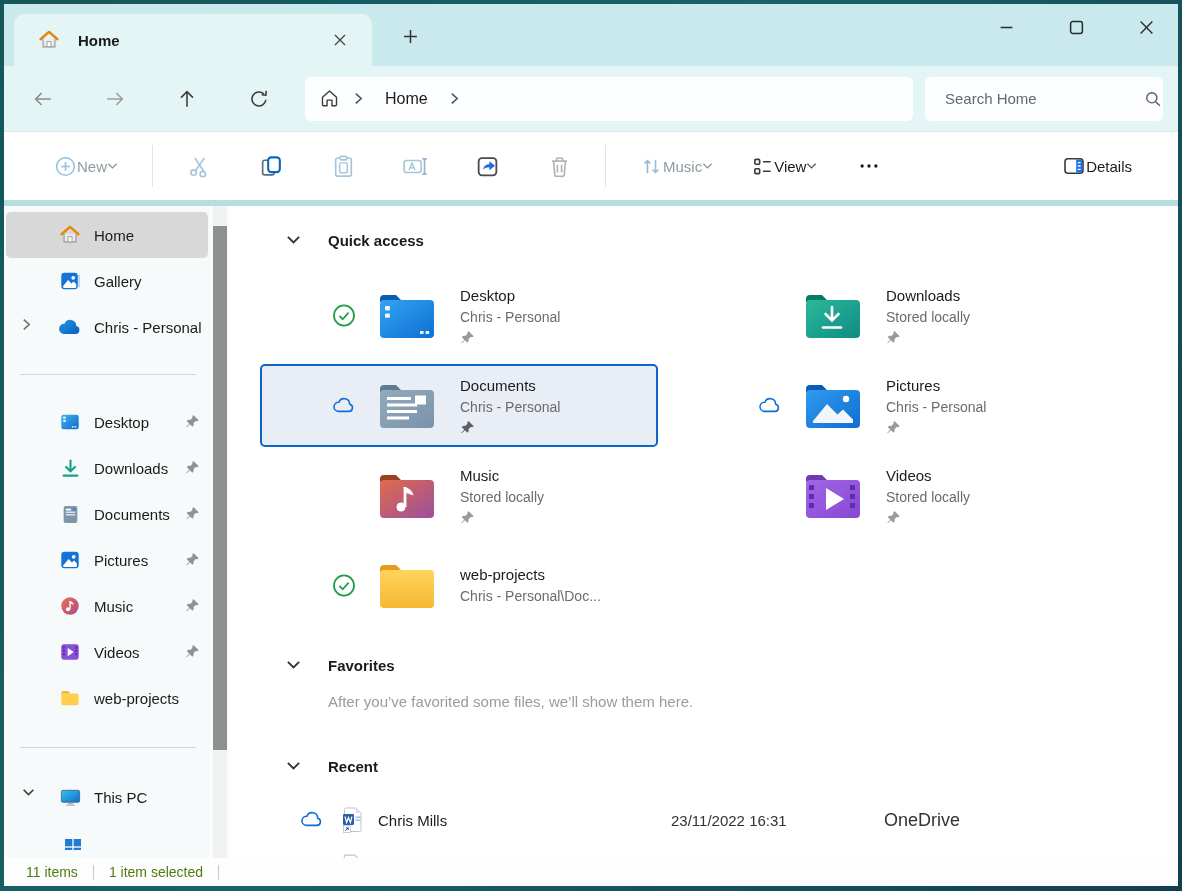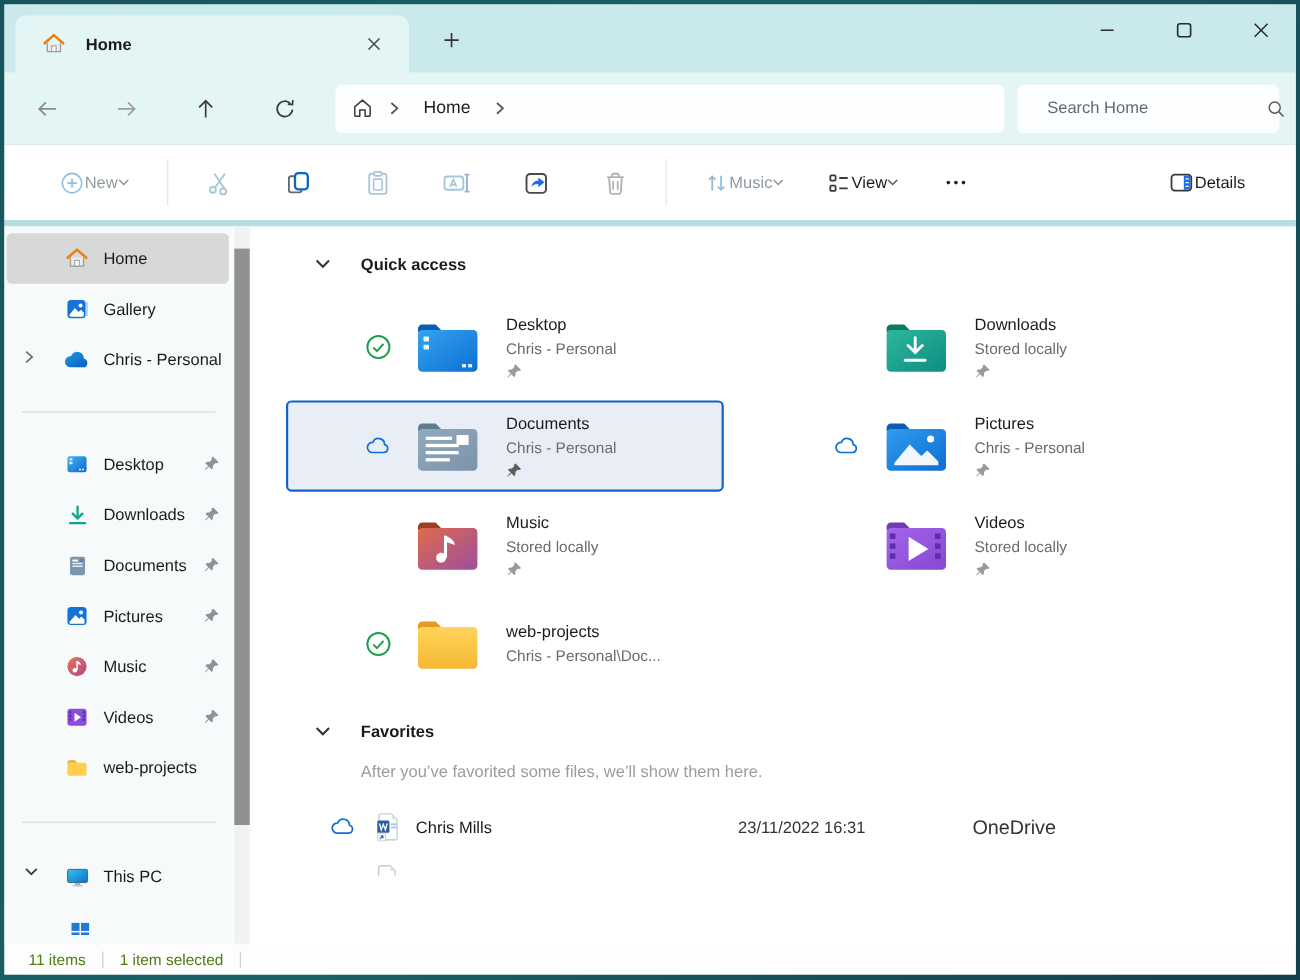--- a/index.html
+++ b/index.html
@@ -28,21 +28,21 @@
   .navbar { height:66px; background:#e4f5f6; display:flex; align-items:center; flex:none;
             border-bottom:1px solid #d8e7e9; }
   .nav-btn { width:38px; height:38px; margin-left:0; display:flex; align-items:center;
              justify-content:center; border-radius:5px; flex:none; }
   .nav-group { display:flex; gap:34px; margin-left:20px; }
   .addressbar { margin-left:27px; width:608px; height:44px; background:#fdfeff; border-radius:6px;
                 display:flex; align-items:center; padding:0 14px; }
   .crumb-sep { margin:0 14px; color:#555; display:flex; }
   .crumb { font-size:16px; padding:4px 8px; border-radius:4px; }
   .searchbox { margin-left:12px; width:238px; height:44px; background:#fdfeff; border-radius:6px;
-               display:flex; align-items:center; padding:0 14px 0 27px; }
+               display:flex; align-items:center; padding:0 14px 0 20px; }
   .searchbox input { border:none; outline:none; background:transparent; flex:1; font-size:15px;
                      color:#333; font-family:inherit; }
   .searchbox input::placeholder { color:#5f6a70; }
 
   
   .toolbar { height:68px; background:#fff; display:flex; align-items:center; flex:none;
              padding:0 36px 0 40px; }
   .tb-btn { display:flex; align-items:center; padding:8px 10px; border-radius:5px; flex:none; }
   .tb-ico-btn { width:44px; height:44px; display:flex; align-items:center; justify-content:center;
                 border-radius:5px; flex:none; }
@@ -773,20 +773,28 @@
       <div class="section-head" style="margin-top:26px">
         <span class="sec-chev">
           <svg width="15" height="10" viewBox="0 0 12 8" fill="none" stroke="currentColor" stroke-width="1.5">
                 <path d="M1.5 1.5 L6 6 L10.5 1.5"></path>
               </svg>
         </span>
         <span class="section-title">Favorites</span>
       </div>
       <div class="fav-empty">After you’ve favorited some files, we’ll show them here.</div>
 
+      <div class="section-head recent-head">
+        <span class="sec-chev">
+          <svg width="15" height="10" viewBox="0 0 12 8" fill="none" stroke="currentColor" stroke-width="1.5">
+                <path d="M1.5 1.5 L6 6 L10.5 1.5"></path>
+              </svg>
+        </span>
+        <span class="section-title">Recent</span>
+      </div>
 
       <div class="recent-row">
         <span class="status">
           <svg width="26" height="18" viewBox="0 0 26 18" fill="none" stroke="#0f6fd7" stroke-width="1.7" stroke-linejoin="round">
             <path d="M6.8 14.8 h11.6 a3.9 3.9 0 0 0 0.7-7.7 A6 6 0 0 0 7.5 4.9 A4.8 4.8 0 0 0 6.8 14.8 Z"></path>
           </svg>
         </span>
         <span class="r-ico">
           <svg width="22" height="26" viewBox="0 0 22 26">
             <path d="M4 1 h10 l5 5 v17 a1.5 1.5 0 0 1 -1.5 1.5 h-13.5 A1.5 1.5 0 0 1 2.5 23 V2.5 A1.5 1.5 0 0 1 4 1 Z" fill="#fff" stroke="#b9c4cc" stroke-width="1"></path>

